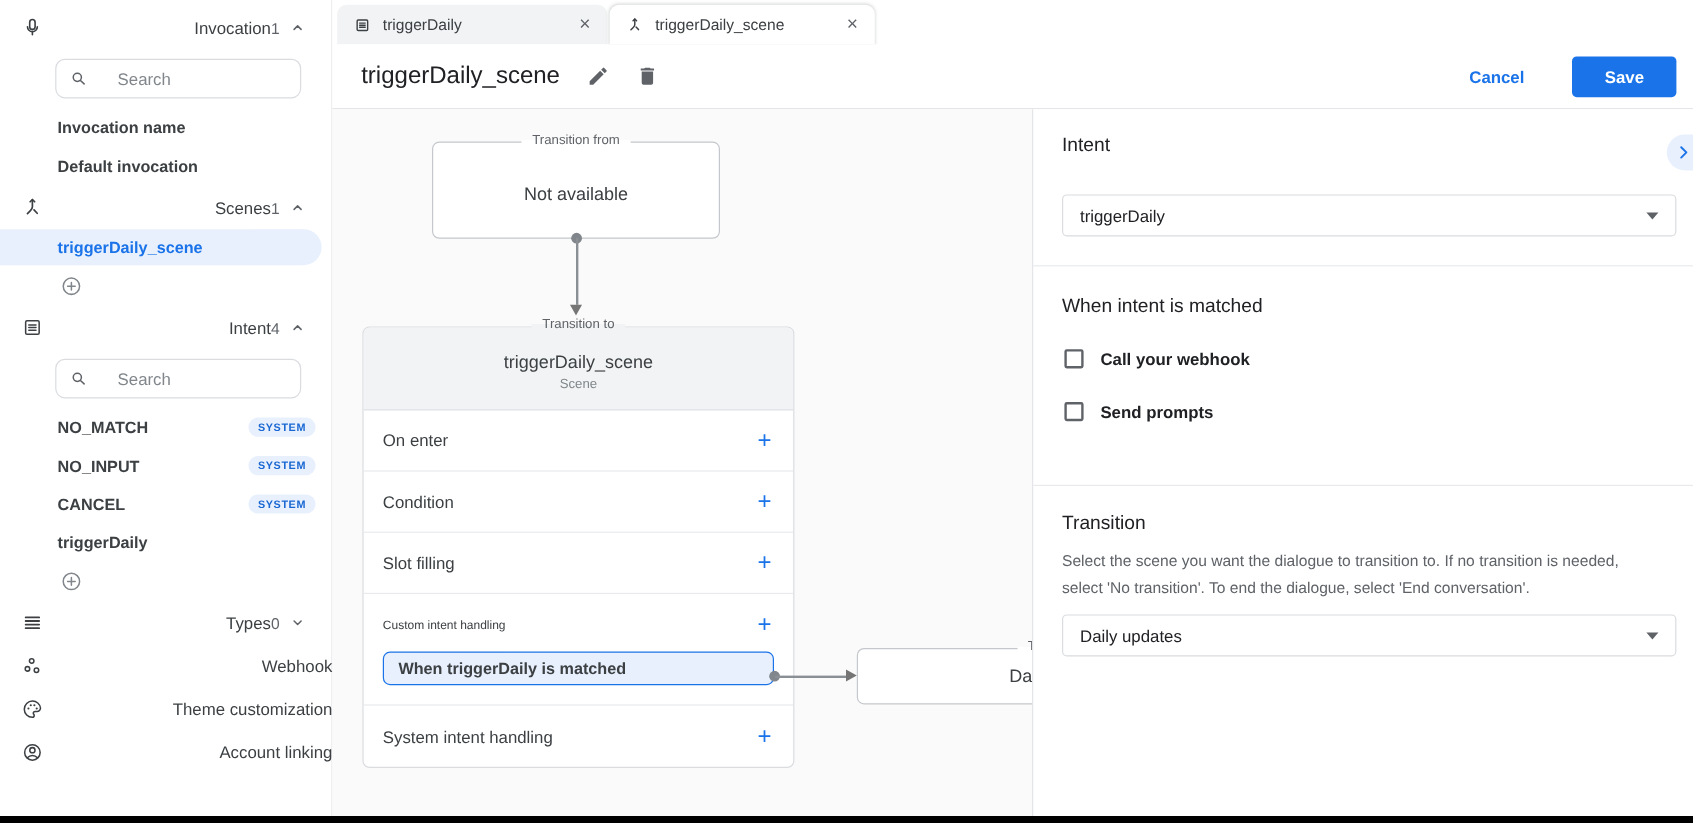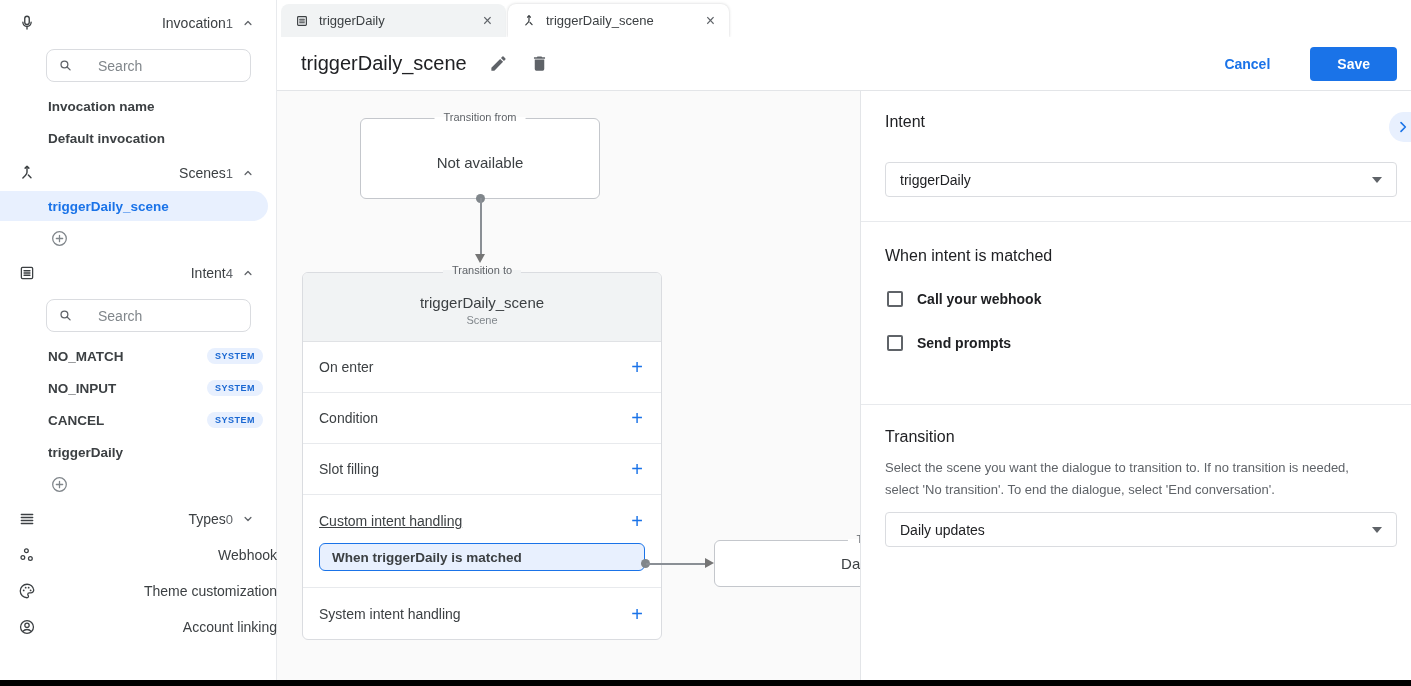--- a/index.html
+++ b/index.html
@@ -61,21 +61,21 @@
   .scene-card { position:absolute; left:25px; top:181px; width:360px; }
   .scene-card .card-box { border:1px solid #dadce0; border-radius:6px; background:#fff; overflow:hidden; }
   .scene-head { background:#f1f3f4; height:69px; border-bottom:1px solid #e0e2e5; text-align:center; }
   .scene-head .shead-title { padding-top:21px; font-size:15px; color:#3c4043; }
   .scene-head .shead-sub { padding-top:3px; font-size:11px; color:#80868b; }
   .crow { height:51px; display:flex; align-items:center; padding:0 18px 0 16px; border-bottom:1px solid #e8eaed; }
   .crow .rlabel { flex:1; font-size:14px; color:#3c4043; }
   .plus { color:#1a73e8; font-size:20px; font-weight:normal; line-height:20px; cursor:default; }
   .custom-sec { border-bottom:1px solid #e8eaed; padding-bottom:16px; }
   .custom-head { height:46px; display:flex; align-items:center; padding:6px 18px 0 16px; }
-  .custom-head .rlabel { flex:1; font-size:14px; color:#3c4043;text-decoration:underline; }
+  .custom-head .rlabel { flex:1; font-size:10px; color:#3c4043; }
   .matched-item { margin:2px 16px 0 16px; height:28px; background:#e8f0fe; border:1.5px solid #1a73e8; border-radius:6px; display:flex; align-items:center;font-weight:bold; }
   .matched-item .mlabel { margin-left:12px; font-size:13.5px; color:#3c4043; }
   .crow.last { border-bottom:none; }
 
   
   .panel { position:absolute; left:583px; top:91px; width:551px; height:589px; background:#fff; border-left:1px solid #e3e5e8; }
   .collapse-btn { position:absolute; right:0; top:21px; width:22px; height:30px; background:#e8f0fe; border-radius:15px 0 0 15px; display:flex; align-items:center; justify-content:flex-end; }
   .pheading { position:absolute; left:24px; font-size:16px; color:#202124; }
   .pselect { position:absolute; left:24px; right:14px; height:35px; border:1px solid #dadce0; border-radius:4px; background:#fff; display:flex; align-items:center; }
   .pselect .sval { margin-left:14px; font-size:14px; color:#202124; flex:1; }

